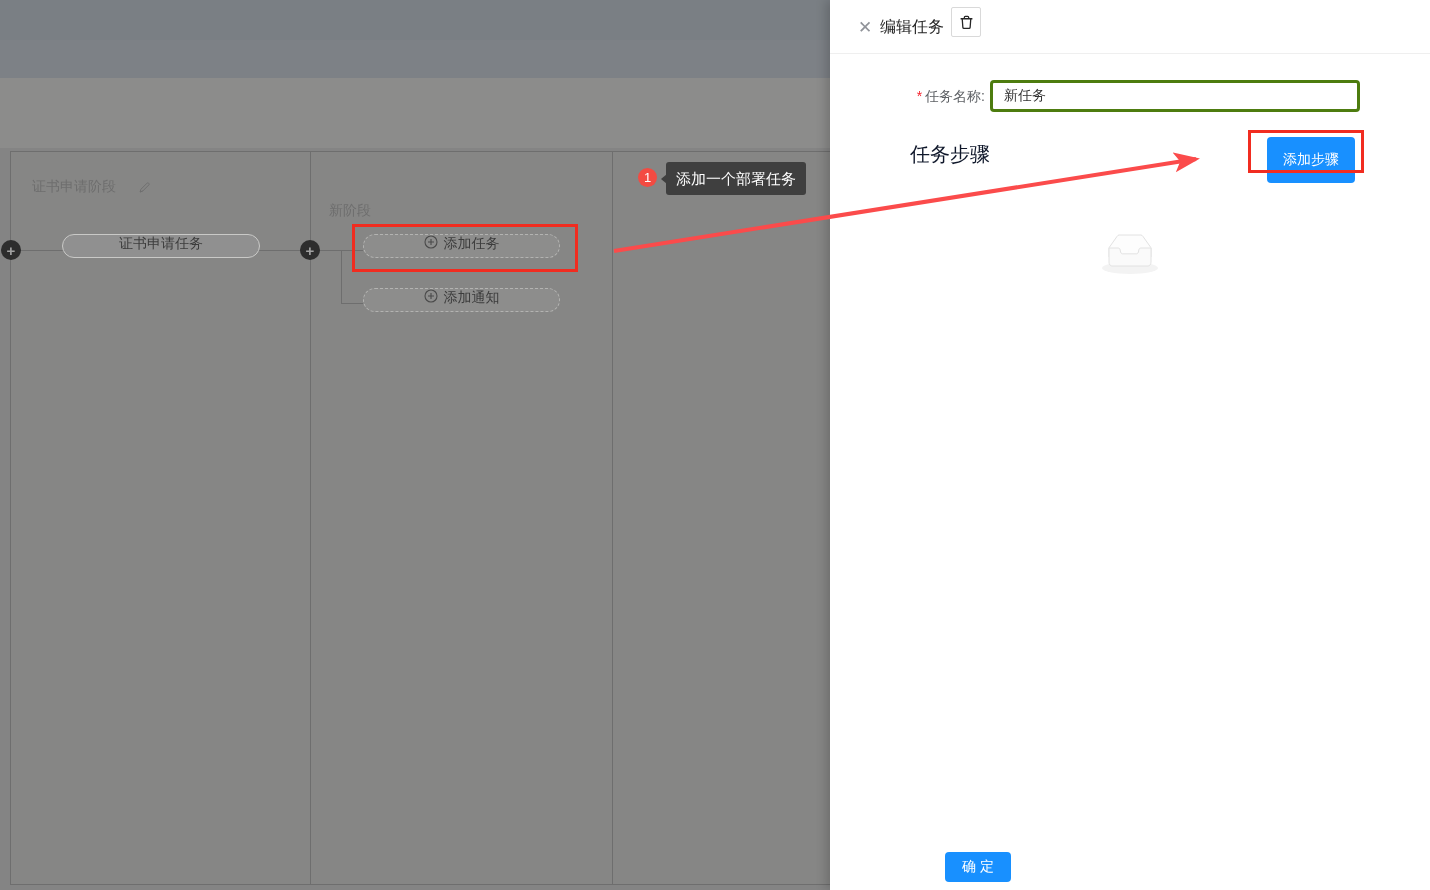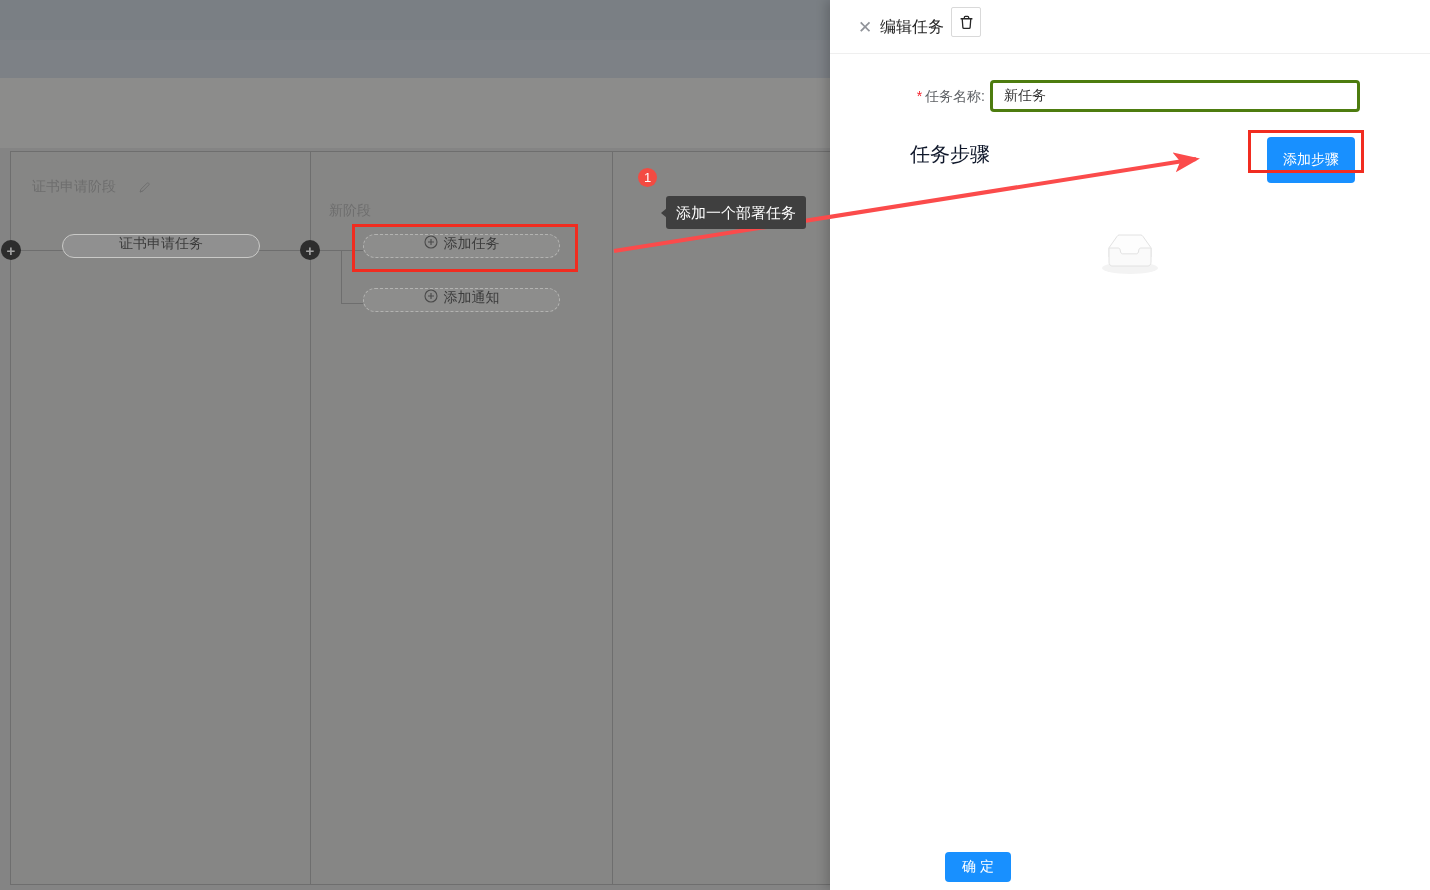--- a/index.html
+++ b/index.html
@@ -27,21 +27,21 @@
 
   .plus-circle { position:absolute; width:20px; height:20px; border-radius:50%; background:#2d2d2d;
                  color:#a2a2a2; display:flex; align-items:center; justify-content:center;
                  font-size:15px; font-weight:bold; line-height:1; }
 
   
   .red-box { position:absolute; border:3px solid #f12c20; z-index:30; pointer-events:none; }
   .badge   { position:absolute; width:19px; height:19px; border-radius:50%; background:#f34b42; color:#fff;
              font-size:13px; display:flex; align-items:center; justify-content:center; z-index:31; }
   .tooltip { position:absolute; height:33px; background:#3f3f3f; color:#fff; border-radius:3px;
-             font-size:15px; line-height:33px; padding:0 10px; white-space:nowrap; z-index:31;margin-top:34px; }
+             font-size:15px; line-height:33px; padding:0 10px; white-space:nowrap; z-index:31; }
   .tooltip .caret { position:absolute; left:-5px; top:50%; margin-top:-5px; width:0; height:0;
              border-top:5px solid transparent; border-bottom:5px solid transparent; border-right:6px solid #3f3f3f; }
   .arrow-svg { position:absolute; left:0; top:0; width:1430px; height:890px; z-index:29; pointer-events:none; }
 
   
   .drawer { position:absolute; left:830px; top:0; width:600px; height:890px; background:#fff;
             box-shadow:-4px 0 10px rgba(0,0,0,0.18); z-index:10; }
   .drawer-header { position:absolute; left:0; top:0; width:100%; height:54px; border-bottom:1px solid #efefef; }
   .close-x { position:absolute; left:25px; top:11px; width:20px; height:32px; color:#909399; font-size:17px;
              display:flex; align-items:center; justify-content:center; cursor:pointer; }

